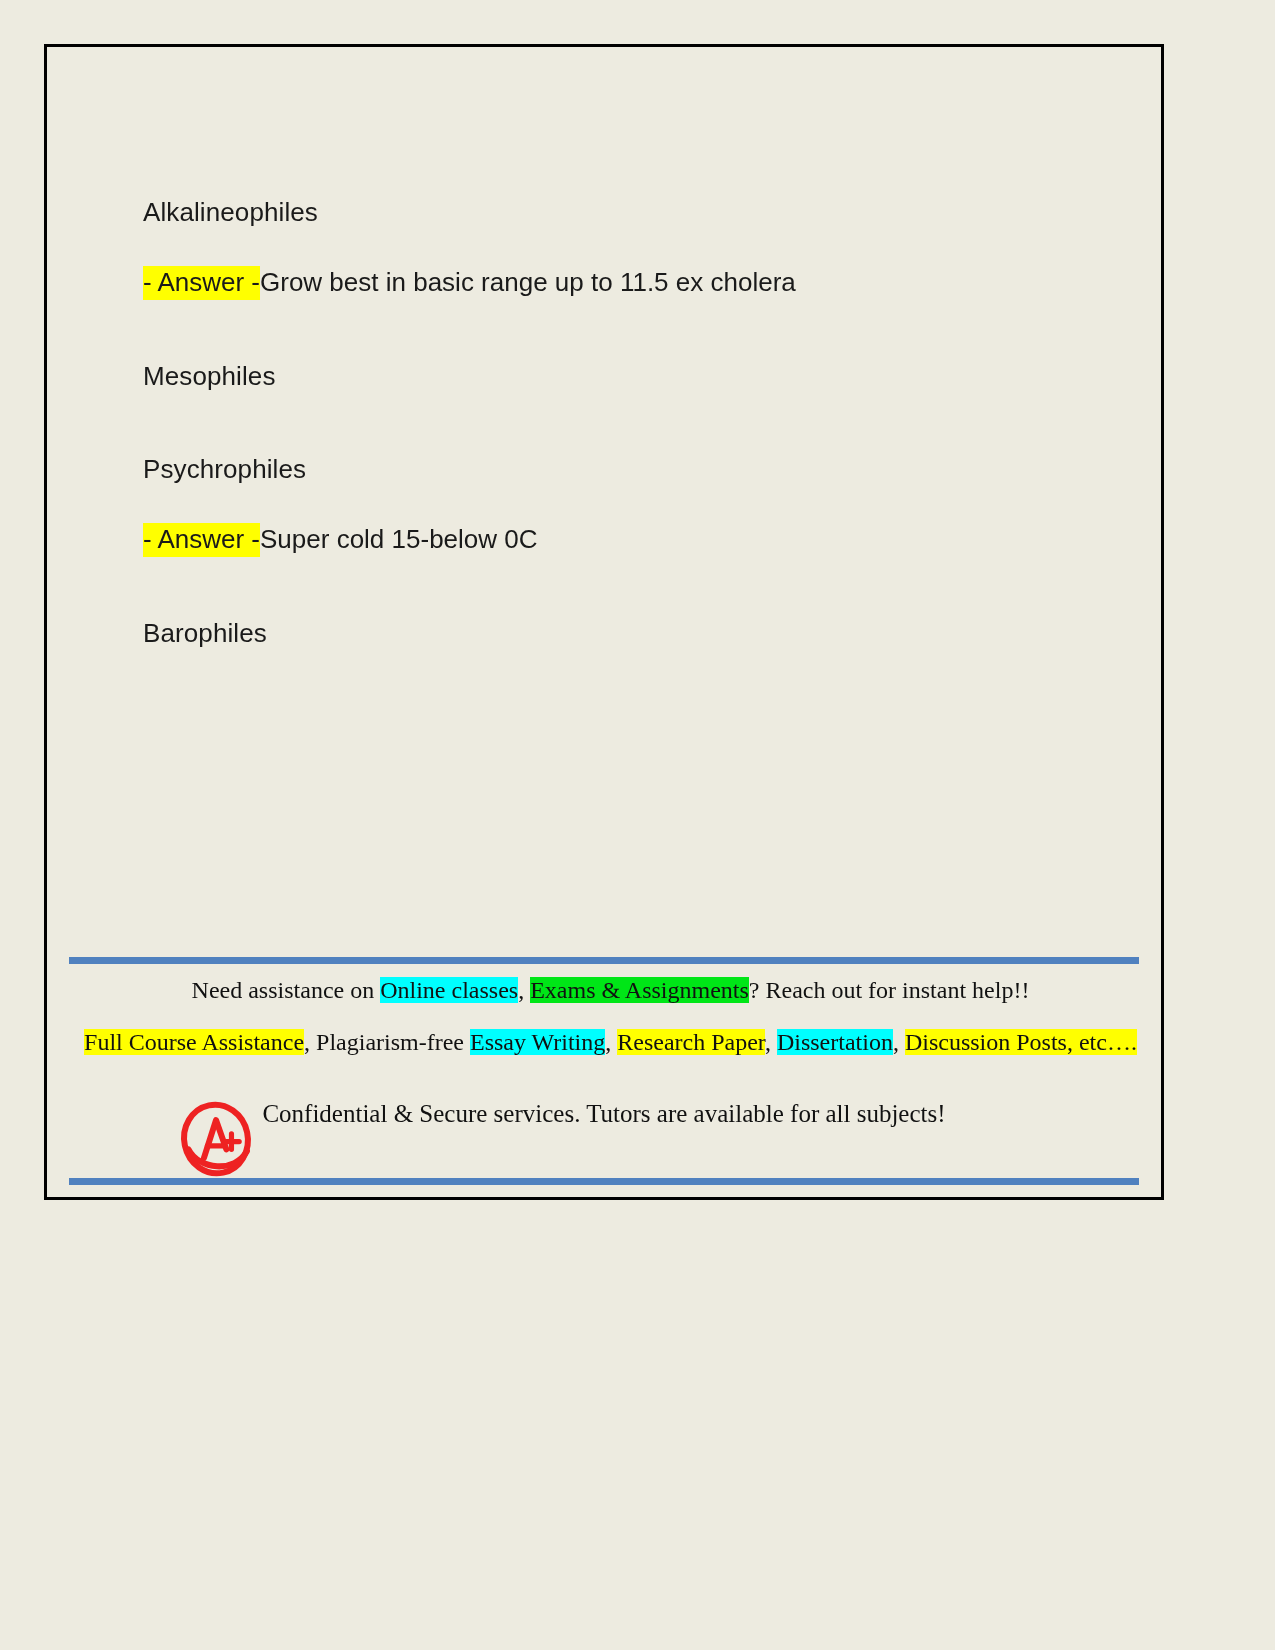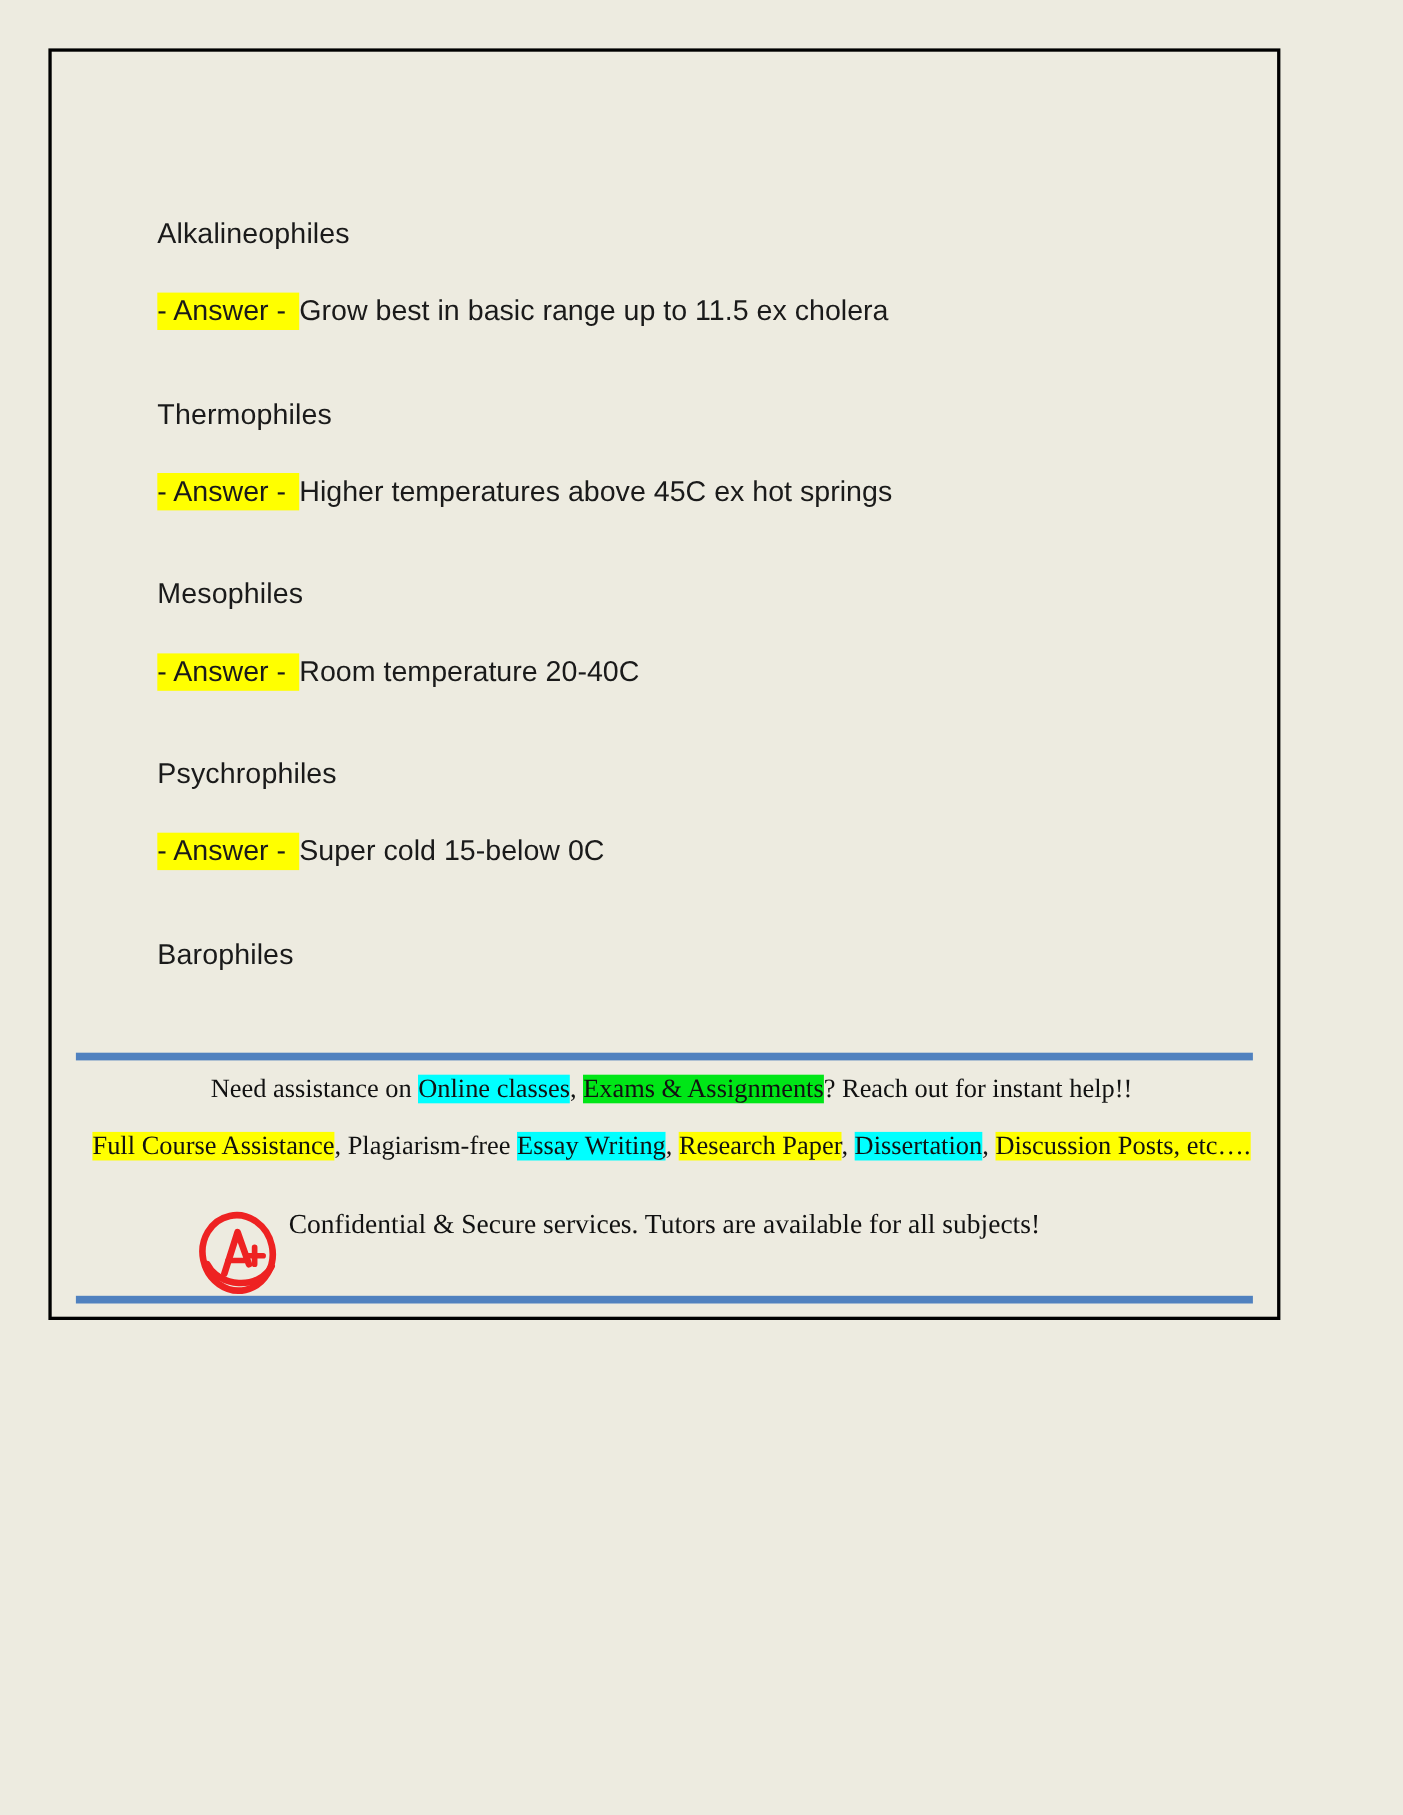--- a/index.html
+++ b/index.html
@@ -51,21 +51,21 @@
     font-size: 26px;
     color: #1a1a1a;
     line-height: 1.25;
     margin: 0;
     white-space: nowrap;
     font-weight: 400;
   }
 
   .hl-answer {
     background: #ffff00;
-    padding: 1px 12px 3px 0;
+    padding: 1px 0 3px 0;
   }
 
   
   #footer {
     position: absolute;
     left: 0;
     right: 0;
     bottom: 0;
     height: 240px;
   }
@@ -160,31 +160,26 @@
 
 <div id="page">
 
   <div class="content">
 
     <div class="qa-block">
       <p class="term">Alkalineophiles</p>
       <p class="answer-line"><span class="hl-answer">- Answer -</span><span>Grow best in basic range up to 11.5 ex cholera</span></p>
     </div>
 
-    <div class="qa-block">
-      <p class="term">Thermophiles</p>
-      <p class="answer-line"><span class="hl-answer">- Answer -</span><span>Higher temperatures above 45C ex hot springs</span></p>
-    </div>
 
     <div class="qa-block">
     </div>
 
     <div class="qa-block">
       <p class="term">Mesophiles</p>
-      <p class="answer-line"><span class="hl-answer">- Answer -</span><span>Room temperature 20-40C</span></p>
     </div>
 
     <div class="qa-block">
       <p class="term">Psychrophiles</p>
       <p class="answer-line"><span class="hl-answer">- Answer -</span><span>Super cold 15-below 0C</span></p>
     </div>
 
     <div class="qa-block">
       <p class="term">Barophiles</p>
     </div>

